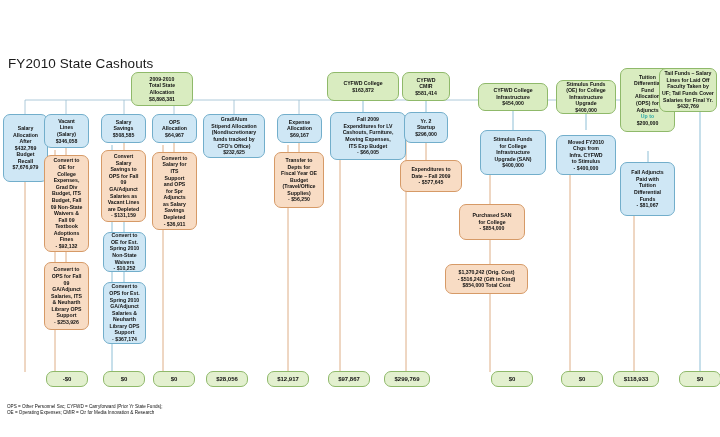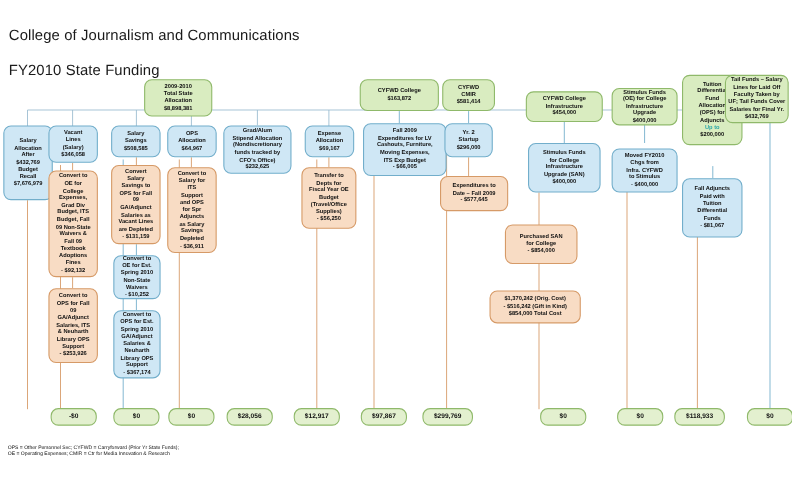--- a/index.html
+++ b/index.html
@@ -103,22 +103,22 @@
     <path d="M586 101 L586 130" stroke="#72aecb" stroke-width="0.8" fill="none"></path>
     <path d="M570 140 L570 372" stroke="#d69a67" stroke-width="0.8" fill="none"></path>
 
     <path d="M648 151 L648 162" stroke="#72aecb" stroke-width="0.8" fill="none"></path>
     <path d="M634 165 L634 372" stroke="#d69a67" stroke-width="0.8" fill="none"></path>
 
     <path d="M700 103 L700 372" stroke="#72aecb" stroke-width="0.8" fill="none"></path>
   </svg>
 
   <div class="title">
-    <span>College of Journalism and Communications</span><br>
-    <span>FY2010 State Funding</span>
+    <br>
+    <span>FY2010 State Cashouts</span>
   </div>
 
   <div class="node green" style="left:131px;top:72px;width:62px;height:34px;">2009-2010
 Total State
 Allocation
 $8,898,381</div>
 
   <div class="node blue" style="left:3px;top:114px;width:45px;height:68px;">Salary
 Allocation
 After

